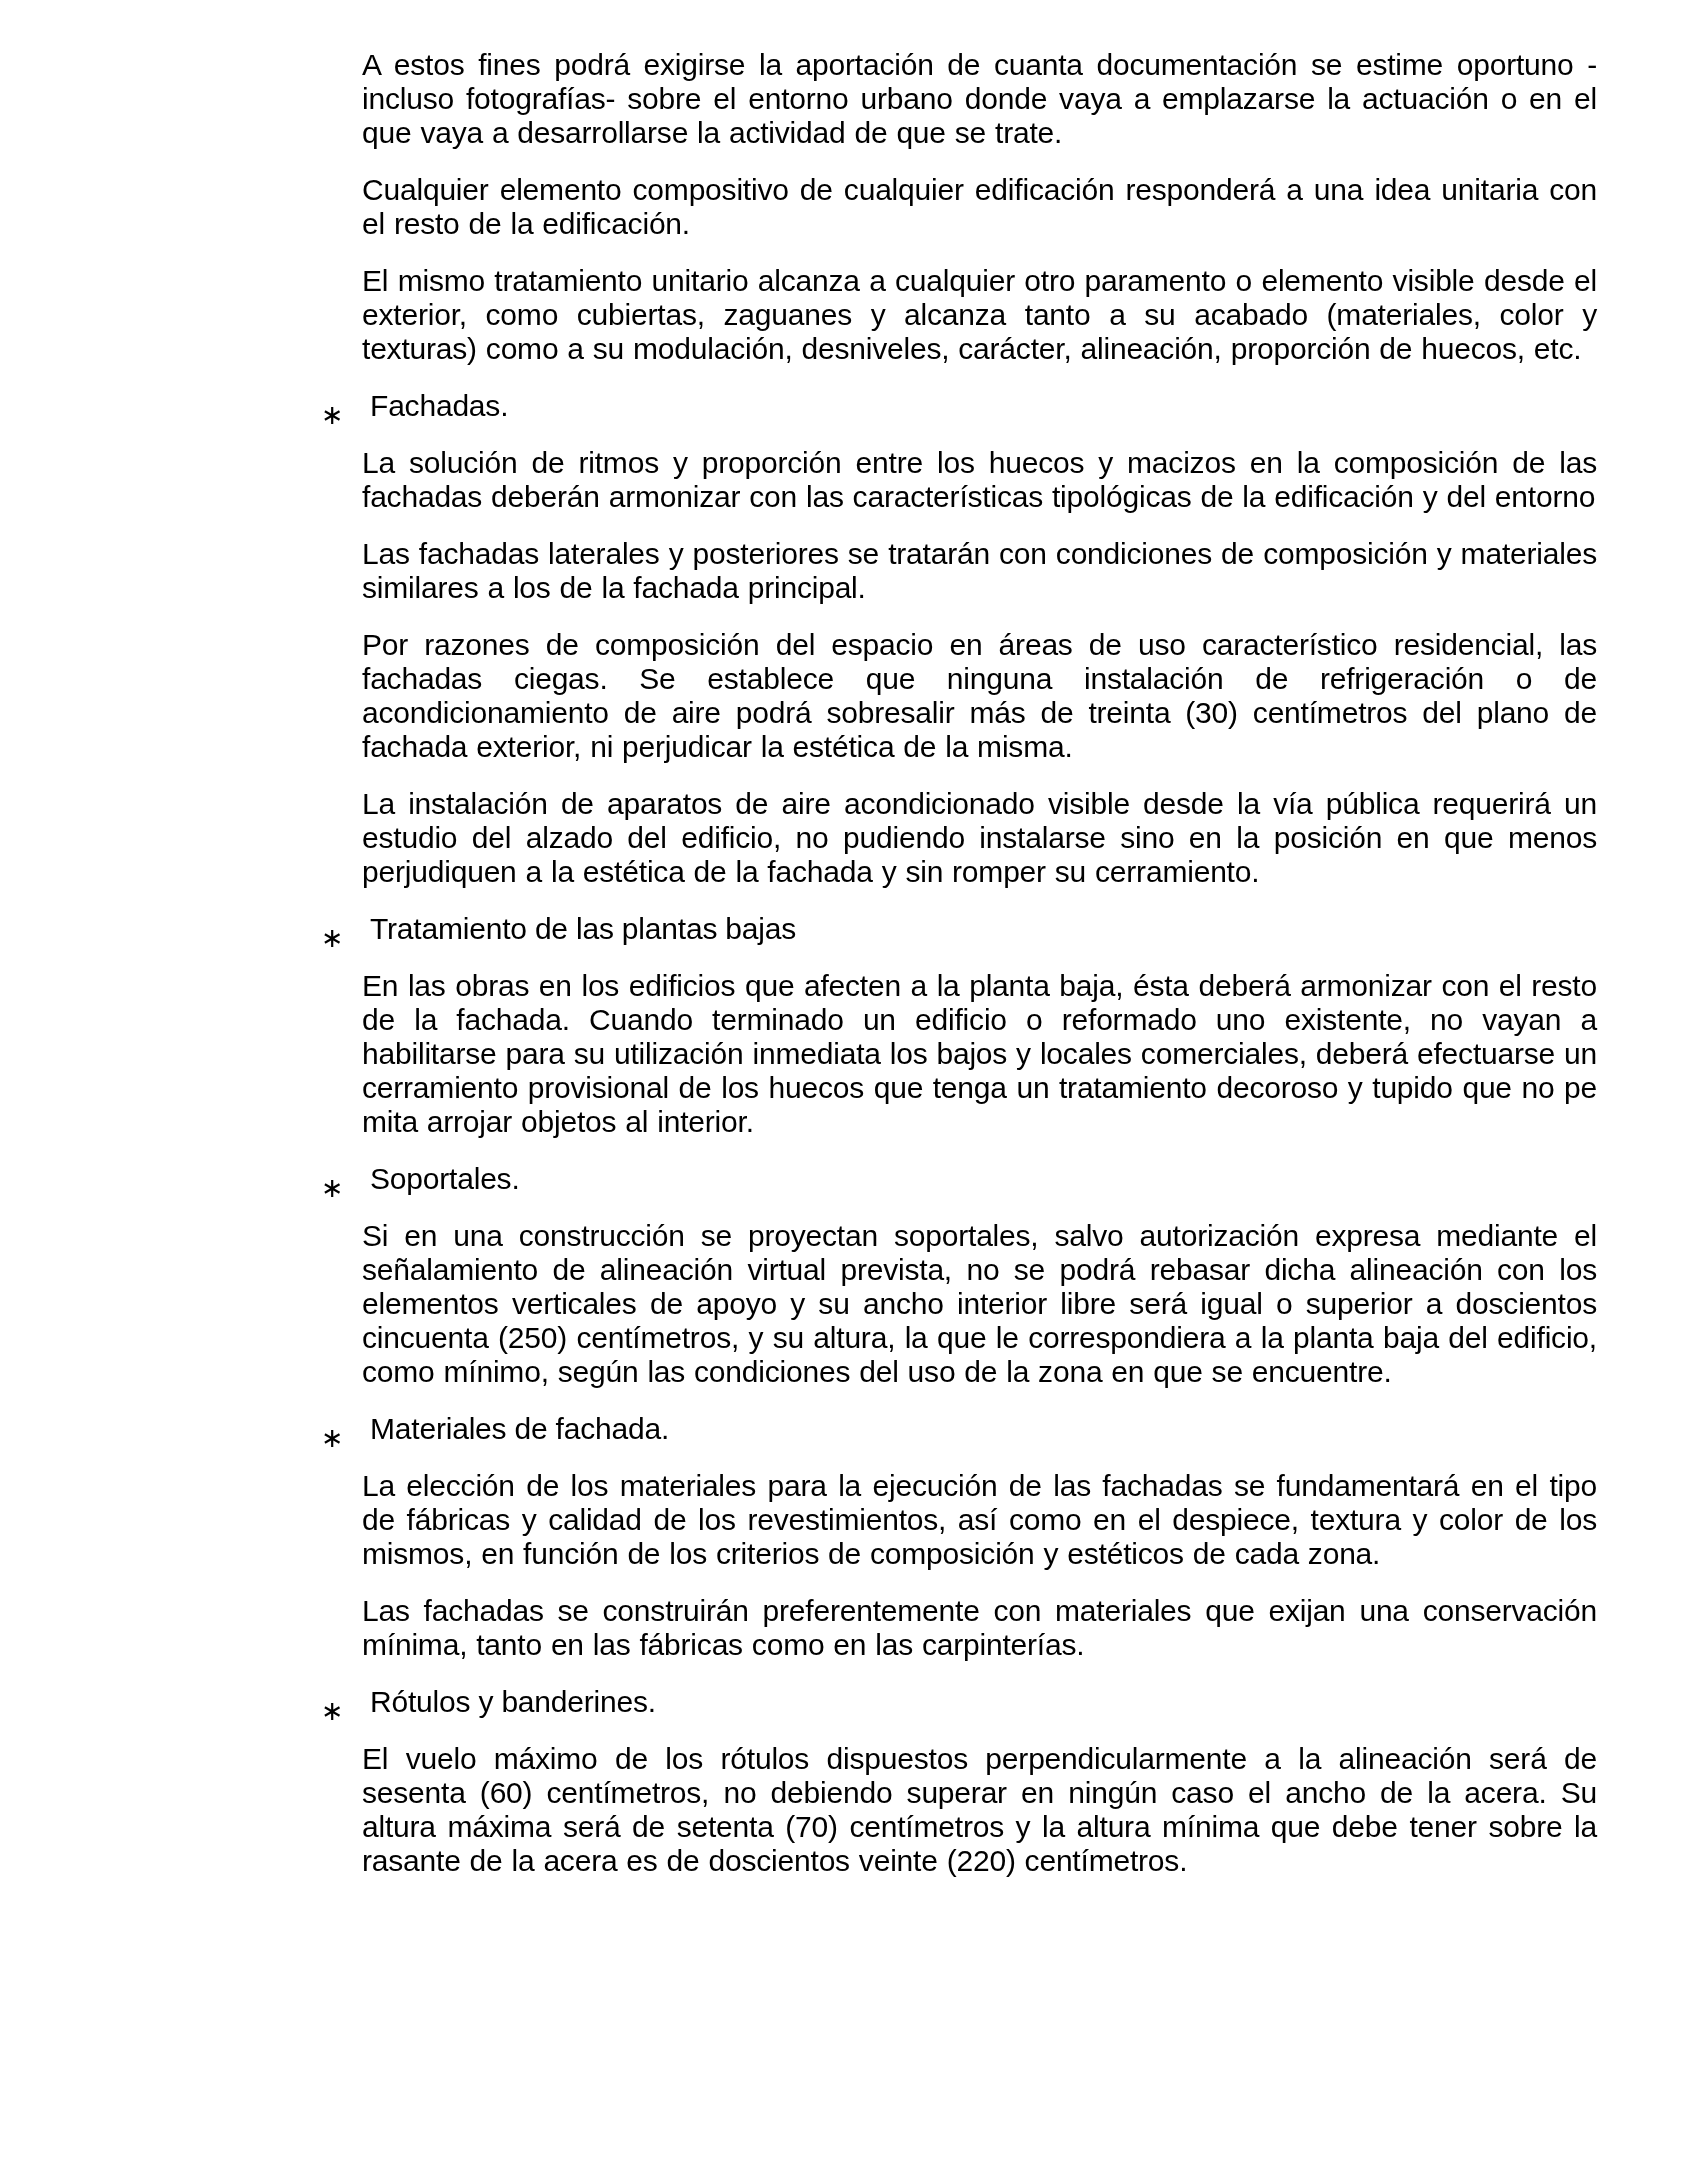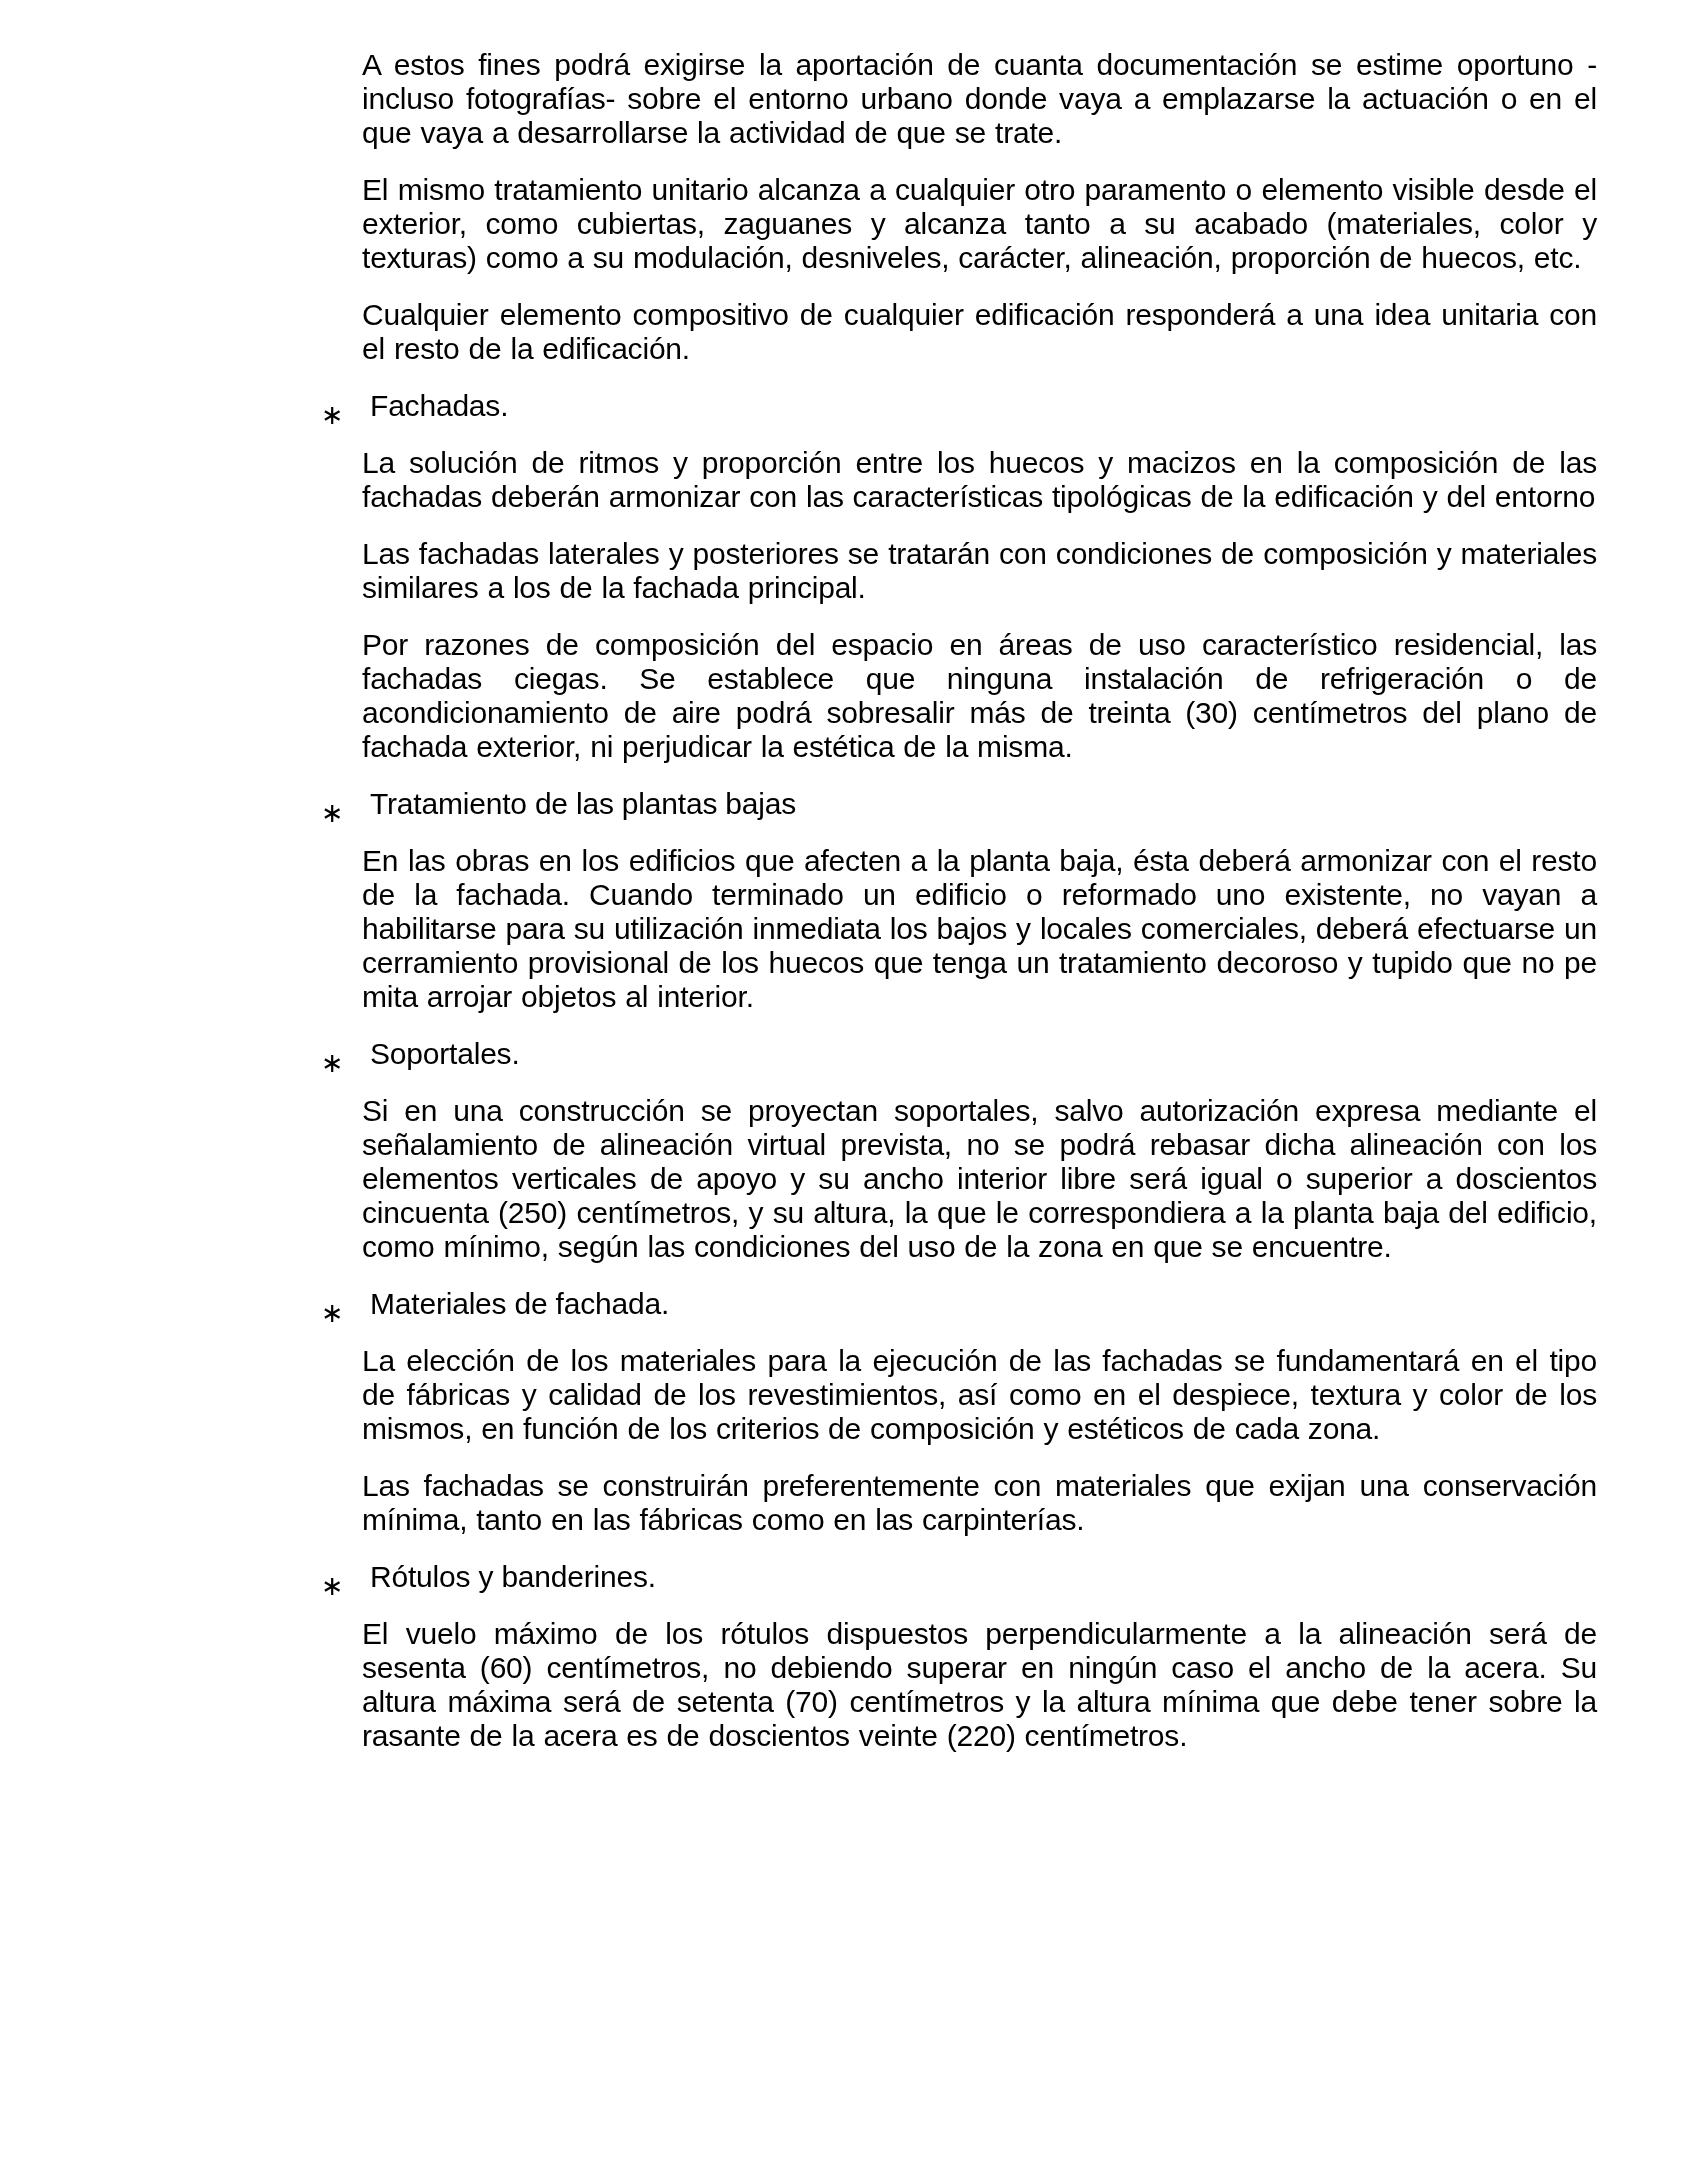--- a/index.html
+++ b/index.html
@@ -51,26 +51,27 @@
     height: 11.4px;
     background: #000000;
   }
 </style>
 </head>
 <body>
 
 <div class="page">
   <div class="content" id="content">
       <div class="paragraph">A estos fines podrá exigirse la aportación de cuanta documentación se estime oportuno - incluso fotografías- sobre el entorno urbano donde vaya a emplazarse la actuación o en el que vaya a desarrollarse la actividad de que se trate.</div>
+      <div class="paragraph">Cualquier elemento compositivo de cualquier edificación responderá a una idea unitaria con el resto de la edificación.</div>
       <div class="paragraph">El mismo tratamiento unitario alcanza a cualquier otro paramento o elemento visible desde el exterior, como cubiertas, zaguanes y alcanza tanto a su acabado (materiales, color y texturas) como a su modulación, desniveles, carácter, alineación, proporción de huecos, etc.</div>
-      <div class="paragraph">Cualquier elemento compositivo de cualquier edificación responderá a una idea unitaria con el resto de la edificación.</div>
       <div class="bullet-item"><span class="marker">∗</span><span>Fachadas.</span></div>
       <div class="paragraph">La solución de ritmos y proporción entre los huecos y macizos en la composición de las fachadas deberán armonizar con las características tipológicas de la edificación y del entorno</div>
       <div class="paragraph">Las fachadas laterales y posteriores se tratarán con condiciones de composición y materiales similares a los de la fachada principal.</div>
       <div class="paragraph">Por razones de composición del espacio en áreas de uso característico residencial, las fachadas ciegas. Se establece que ninguna instalación de refrigeración o de acondicionamiento de aire podrá sobresalir más de treinta (30) centímetros del plano de fachada exterior, ni perjudicar la estética de la misma.</div>
+      <div class="paragraph">La instalación de aparatos de aire acondicionado visible desde la vía pública requerirá un estudio del alzado del edificio, no pudiendo instalarse sino en la posición en que menos perjudiquen a la estética de la fachada y sin romper su cerramiento.</div>
       <div class="bullet-item"><span class="marker">∗</span><span>Tratamiento de las plantas bajas</span></div>
       <div class="paragraph">En las obras en los edificios que afecten a la planta baja, ésta deberá armonizar con el resto de la fachada. Cuando terminado un edificio o reformado uno existente, no vayan a habilitarse para su utilización inmediata los bajos y locales comerciales, deberá efectuarse un cerramiento provisional de los huecos que tenga un tratamiento decoroso y tupido que no pe mita arrojar objetos al interior.</div>
       <div class="bullet-item"><span class="marker">∗</span><span>Soportales.</span></div>
       <div class="paragraph">Si en una construcción se proyectan soportales, salvo autorización expresa mediante el señalamiento de alineación virtual prevista, no se podrá rebasar dicha alineación con los elementos verticales de apoyo y su ancho interior libre será igual o superior a doscientos cincuenta (250) centímetros, y su altura, la que le correspondiera a la planta baja del edificio, como mínimo, según las condiciones del uso de la zona en que se encuentre.</div>
       <div class="bullet-item"><span class="marker">∗</span><span>Materiales de fachada.</span></div>
       <div class="paragraph">La elección de los materiales para la ejecución de las fachadas se fundamentará en el tipo de fábricas y calidad de los revestimientos, así como en el despiece, textura y color de los mismos, en función de los criterios de composición y estéticos de cada zona.</div>
       <div class="paragraph">Las fachadas se construirán preferentemente con materiales que exijan una conservación mínima, tanto en las fábricas como en las carpinterías.</div>
       <div class="bullet-item"><span class="marker">∗</span><span>Rótulos y banderines.</span></div>
       <div class="paragraph">El vuelo máximo de los rótulos dispuestos perpendicularmente a la alineación será de sesenta (60) centímetros, no debiendo superar en ningún caso el ancho de la acera. Su altura máxima será de setenta (70) centímetros y la altura mínima que debe tener sobre la rasante de la acera es de doscientos veinte (220) centímetros.</div>
     </div>

